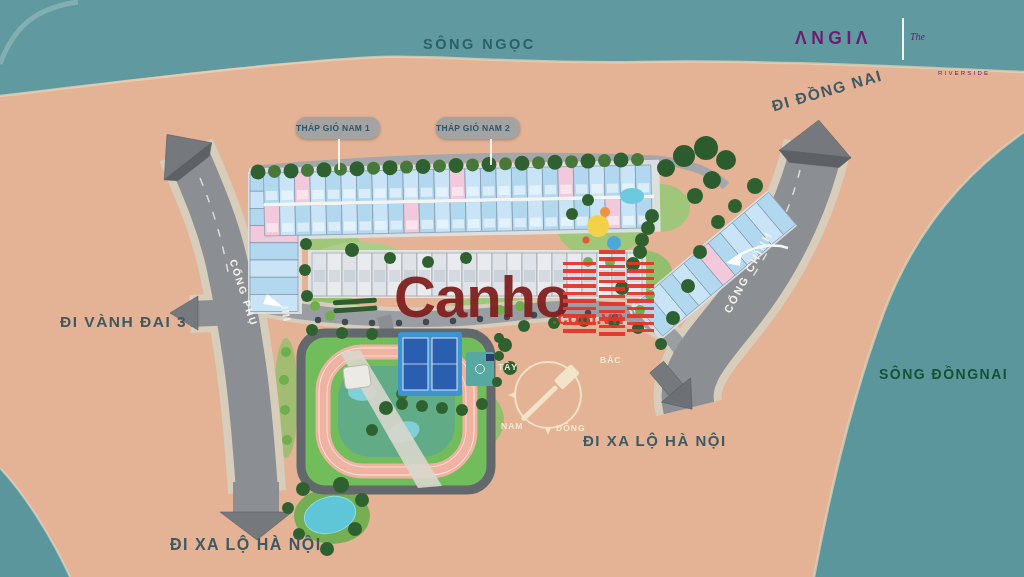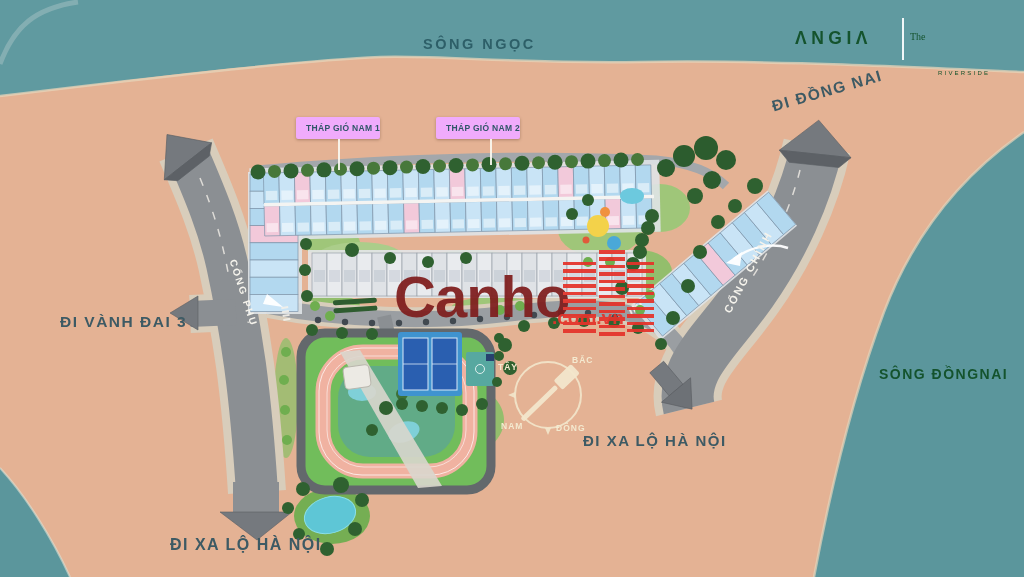--- a/index.html
+++ b/index.html
@@ -7,46 +7,46 @@
          background:#e4b294;font-family:"Liberation Sans",sans-serif;}
   .stage svg{position:absolute;left:0;top:0;}
   .lbl{position:absolute;font-weight:bold;color:#3d5a64;white-space:nowrap;
        letter-spacing:1.5px;}
   .lbl.river{color:#2d5f68;letter-spacing:2.5px;font-size:14.5px;}
   .lbl.river-light{color:#14532d;letter-spacing:1.5px;font-size:14px;}
   .lbl.dir{font-size:15.5px;}
   .lbl.rot{transform-origin:left top;}
   .gate-lbl{position:absolute;font-weight:bold;color:#f5f3ec;font-size:10px;
             letter-spacing:2px;white-space:nowrap;}
-  .tower-label{position:absolute;width:84px;height:22px;background:#f0abfc;
-               border-radius:2px;box-shadow:0 1px 3px rgba(60,40,20,.35);
-               display:flex;align-items:center;justify-content:flex-end;
+  .tower-label{position:absolute;width:84px;height:22px;background:#a3a3a3;
+               border-radius:10px;box-shadow:0 1px 3px rgba(60,40,20,.35);
+               display:flex;align-items:center;justify-content:flex-start;
                font-size:8.5px;font-weight:bold;color:#2f5668;letter-spacing:.3px;}
   .leader{position:absolute;width:1.5px;background:rgba(250,248,240,.92);}
   .compass-lbl{position:absolute;font-size:8.5px;font-weight:bold;
                color:#f4ead0;letter-spacing:1px;}
   
   .wm{position:absolute;left:380px;top:245px;width:290px;height:100px;opacity:.93;}
   .wm-name{position:absolute;left:14px;top:18px;font-size:58px;font-weight:bold;
            color:#7f1d1d;letter-spacing:-1px;text-align:right;}
   .wm-suffix{position:absolute;left:172px;top:62px;font-size:19px;font-weight:bold;
              color:#e5332a;}
   .wm-bld{position:absolute;background:repeating-linear-gradient(
            to bottom,#e5332a 0 3.5px,rgba(0,0,0,0) 3.5px 7.5px);}
   .wm-b1{left:183px;top:17px;width:33px;height:72px;}
   .wm-b2{left:219px;top:5px;width:26px;height:86px;}
   .wm-b3{left:247px;top:17px;width:27px;height:70px;}
   
-  .logo{position:absolute;left:795px;top:14px;width:215px;height:60px;color:#14532d;}
+  .logo{position:absolute;left:795px;top:14px;width:215px;height:60px;color:#701a75;}
   .logo-angia{position:absolute;left:0;top:14px;font-size:17.5px;font-weight:bold;
               letter-spacing:4.5px;}
   .logo-div{position:absolute;left:107px;top:4px;width:2px;height:42px;
             background:rgba(255,255,255,.92);}
   .logo-the{position:absolute;left:115px;top:17px;font-family:"Liberation Serif",serif;
-            font-size:10px;}
+            font-style:italic;font-size:10px;}
   .logo-gio{position:absolute;left:130px;top:-2px;font-family:"Liberation Serif",serif;
             font-size:40px;letter-spacing:1px;}
   .logo-riv{position:absolute;left:143px;top:56px;font-size:6px;letter-spacing:2.2px;}
 </style>
 </head>
 <body>
 
 <div class="stage">
 
 <svg width="1024" height="577" viewBox="0 0 1024 577">
@@ -491,21 +491,21 @@
   <div class="tower-label" style="left:296px;top:117px;">
     <span>THÁP GIÓ NAM 1</span>
   </div>
   <div class="tower-label" style="left:436px;top:117px;">
     <span>THÁP GIÓ NAM 2</span>
   </div>
   <div class="leader" style="left:338px;top:139px;height:31px;"></div>
   <div class="leader" style="left:490px;top:139px;height:26px;"></div>
 
   <div class="compass-lbl" style="left:498px;top:362px;">TÂY</div>
-  <div class="compass-lbl" style="left:572px;top:355px;">BẮC</div>
+  <div class="compass-lbl" style="left:600px;top:355px;">BẮC</div>
   <div class="compass-lbl" style="left:501px;top:421px;">NAM</div>
   <div class="compass-lbl" style="left:556px;top:423px;">ĐÔNG</div>
 
   <div class="wm">
     <div class="wm-name">Canho</div>
     <div class="wm-suffix">.com.vn</div>
     <div class="wm-bld wm-b1"></div>
     <div class="wm-bld wm-b2"></div>
     <div class="wm-bld wm-b3"></div>
   </div>

